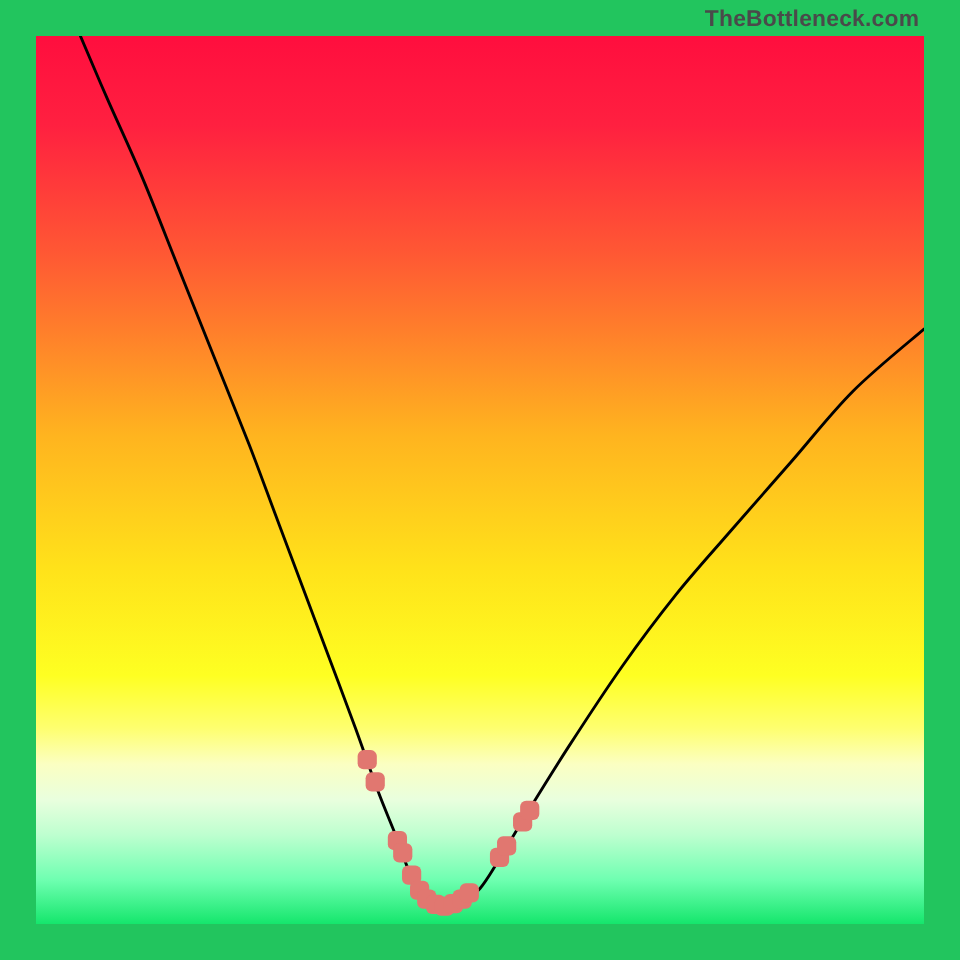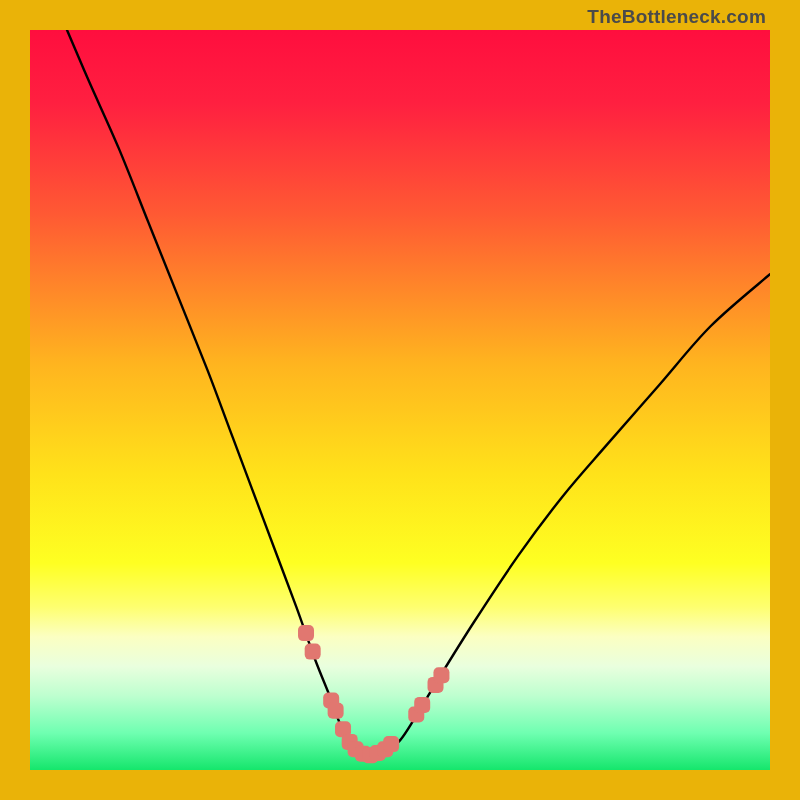--- a/index.html
+++ b/index.html
@@ -8,21 +8,21 @@
     width: 800px;
     height: 800px;
     overflow: hidden;
     background: #000;
     font-family: Arial, Helvetica, sans-serif;
   }
   .frame {
     position: relative;
     width: 800px;
     height: 800px;
-    background: #eab308;
+    background: #22c55e;
   }
   .plot-area {
     position: absolute;
     left: 30px;
     top: 30px;
     width: 740px;
     height: 740px;
     overflow: hidden;
   }
   .gradient {

